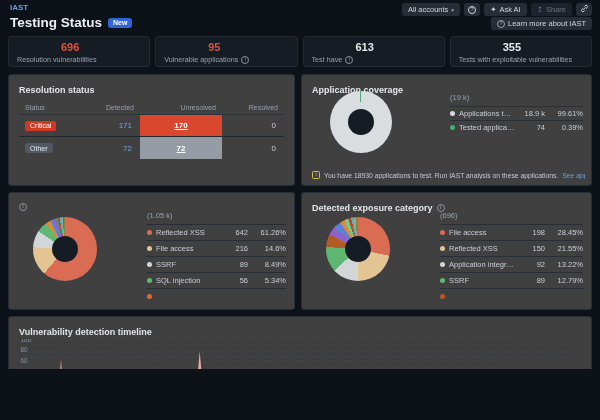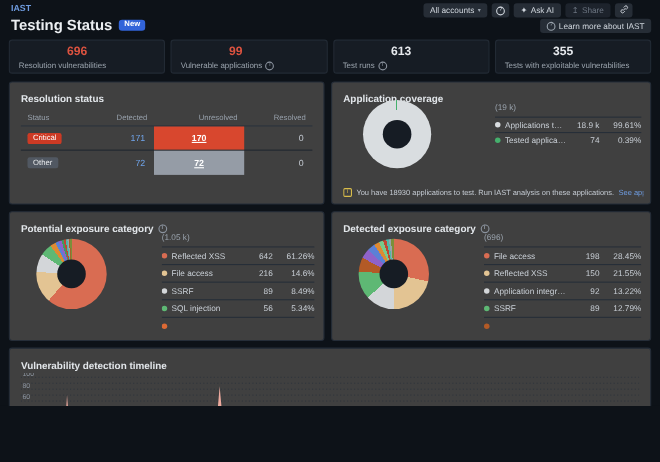--- a/index.html
+++ b/index.html
@@ -2,21 +2,21 @@
 <html><head>
 <meta charset="utf-8">
 <style>
   html,body{margin:0;padding:0;background:#0d1218;}
   *{box-sizing:border-box;}
   .app{position:relative;width:600px;height:369px;background:#0d1218;
        font-family:"Liberation Sans",sans-serif;color:#e6e9ed;overflow:hidden;}
 
   
   .breadcrumb{position:absolute;left:10px;top:3px;font-size:8px;color:#6f9ce0;font-weight:bold;}
-  .topbar-right{position:absolute;right:25px;top:3px;display:flex;gap:4px;align-items:center;}
+  .topbar-right{position:absolute;right:8px;top:3px;display:flex;gap:4px;align-items:center;}
   .tbtn{display:inline-flex;align-items:center;gap:3px;background:#262d36;border:none;border-radius:3px;
         color:#cfd5dc;font-size:7.5px;padding:2px 6px;height:13px;font-family:inherit;cursor:pointer;}
   .tbtn .car{font-size:5.5px;color:#9aa3ad;}
   .tbtn.dim{color:#6b7480;background:#1d232c;}
   .iconbtn{width:16px;justify-content:center;padding:2px 3px;}
   .qcirc{display:inline-flex;width:8px;height:8px;border:1px solid #cfd5dc;border-radius:50%;
          align-items:center;justify-content:center;font-size:5.5px;line-height:1;}
   .qcirc.dimc{border-color:#9aa3ad;color:#9aa3ad;}
 
   .page-title{position:absolute;left:10px;top:15px;font-size:13.5px;font-weight:bold;color:#eceff2;
@@ -133,30 +133,30 @@
   </button>
 
   <div class="stats">
     <div class="stat-card">
       <div class="stat-value red">696</div>
       <div class="stat-label">
           <span>Resolution vulnerabilities</span>
         </div>
     </div>
     <div class="stat-card">
-      <div class="stat-value red">99</div>
+      <div class="stat-value red">95</div>
       <div class="stat-label">
           <span>Vulnerable applications</span>
         <span class="info-i">i</span>
         </div>
     </div>
     <div class="stat-card">
       <div class="stat-value">613</div>
       <div class="stat-label">
-          <span>Test runs</span>
+          <span>Test have</span>
         <span class="info-i">i</span>
         </div>
     </div>
     <div class="stat-card">
       <div class="stat-value">355</div>
       <div class="stat-label">
           <span>Tests with exploitable vulnerabilities</span>
         </div>
     </div>
   </div>
@@ -211,21 +211,20 @@
     </div>
     <div class="cov-note">
       <span class="note-i">i</span>
       <span>You have 18930 applications to test. Run IAST analysis on these applications.</span>
       <span class="blue-link">See applications</span>
     </div>
   </div>
 
   <div class="panel" id="panel-potential">
     <div class="ptitle">
-        <span>Potential exposure category</span>
       <span class="info-i">i</span>
       </div>
     <div class="donut" id="pot-donut" style="background: conic-gradient(rgb(217, 108, 82) 0%, rgb(217, 108, 82) 61.26%, rgb(227, 196, 147) 61.26%, rgb(227, 196, 147) 75.86%, rgb(211, 214, 217) 75.86%, rgb(211, 214, 217) 84.35%, rgb(94, 184, 116) 84.35%, rgb(94, 184, 116) 89.69%, rgb(221, 138, 51) 89.69%, rgb(221, 138, 51) 92.29%, rgb(91, 128, 214) 92.29%, rgb(91, 128, 214) 93.89%, rgb(143, 98, 201) 93.89%, rgb(143, 98, 201) 95.29%, rgb(63, 156, 94) 95.29%, rgb(63, 156, 94) 96.39%, rgb(194, 69, 50) 96.39%, rgb(194, 69, 50) 97.29%, rgb(82, 184, 168) 97.29%, rgb(82, 184, 168) 98.09%, rgb(154, 162, 171) 98.09%, rgb(154, 162, 171) 98.79%, rgb(164, 99, 43) 98.79%, rgb(164, 99, 43) 99.39%, rgb(123, 143, 58) 99.39%, rgb(123, 143, 58) 100%);"></div>
     <div class="legend" id="pot-legend">
       <div class="lhead" id="pot-total">(1.05 k)</div>
       <div>
           <div class="leg-row">
             <span class="dot" style="background: rgb(217, 108, 82);"></span>
             <span class="leg-label">Reflected XSS</span>
             <span class="leg-val">642</span>

